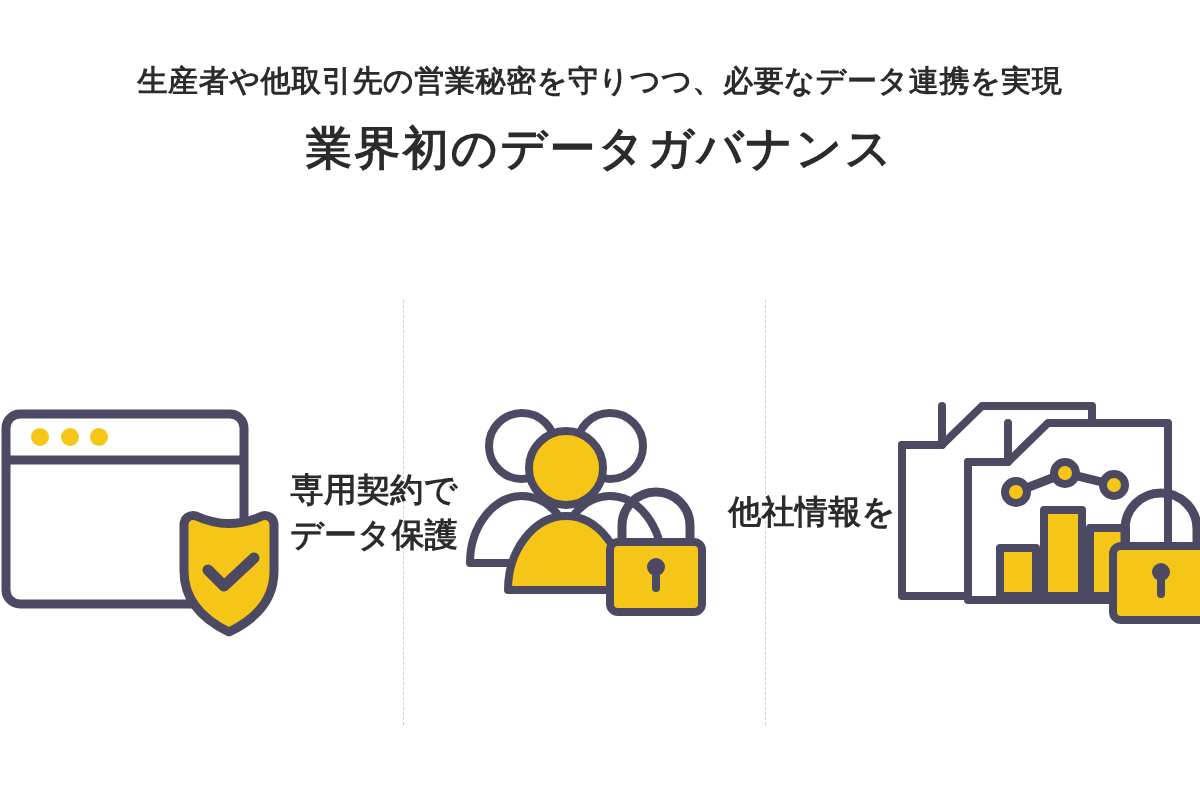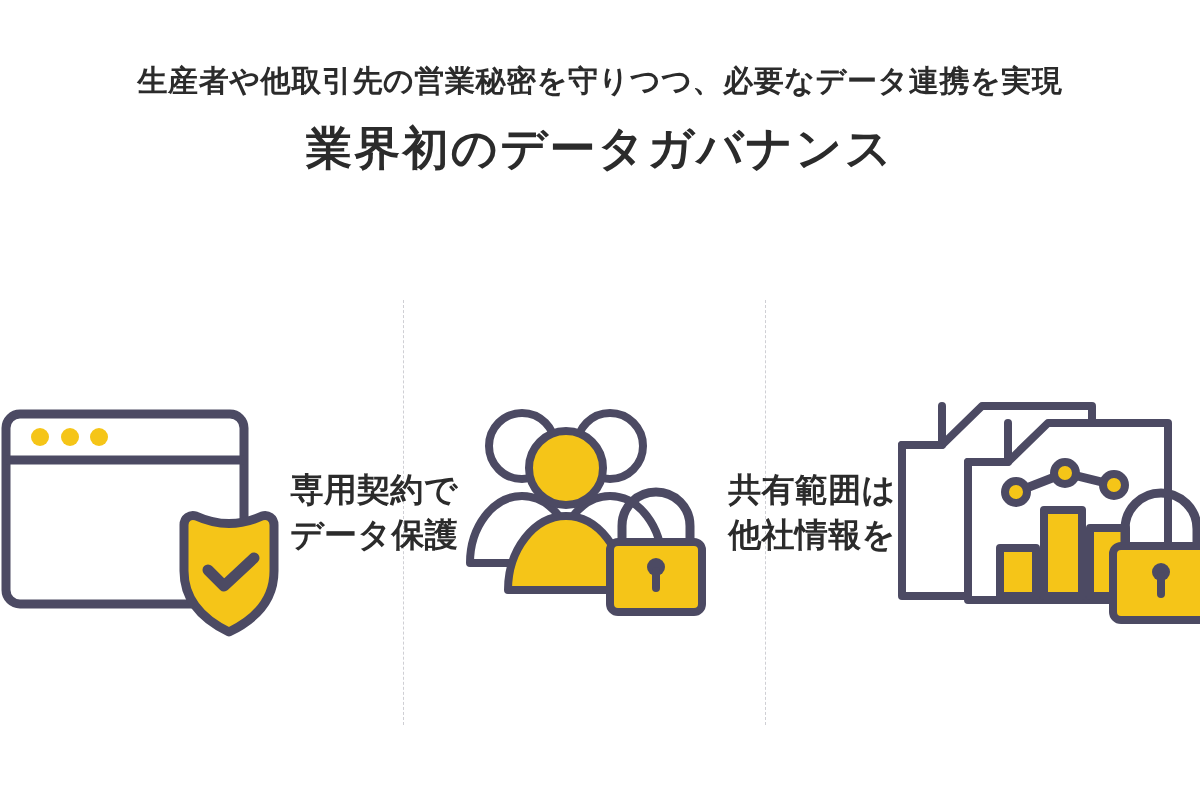--- a/index.html
+++ b/index.html
@@ -168,21 +168,20 @@
 
           <g>
             <path d="M164 144 v -18 c 0 -19 15 -34 34 -34 c 19 0 34 15 34 34 v 18" fill="none" stroke="#4C4A63" stroke-width="9" stroke-linecap="round"></path>
             <rect x="152" y="142" width="92" height="70" rx="8" ry="8" fill="#F5C518" stroke="#4C4A63" stroke-width="8"></rect>
             <circle cx="198" cy="167" r="9" fill="#4C4A63"></circle>
             <rect x="194" y="167" width="8" height="25" rx="4" ry="4" fill="#4C4A63"></rect>
           </g>
         </svg>
       </div>
       <div class="caption">
-        <span>共有範囲は</span>
         <span class="line2">他社情報を</span>
       </div>
     </div>
 
     <div class="column">
       <div class="icon-wrap">
         <svg width="330" height="225" viewBox="0 0 330 225" aria-hidden="true">
 
           <g fill="#ffffff" stroke="#4C4A63" stroke-width="8" stroke-linejoin="round" stroke-linecap="round">
             <path d="M46 45 L 86 6 L 196 6 L 196 196 L 6 196 L 6 45 Z"></path>

